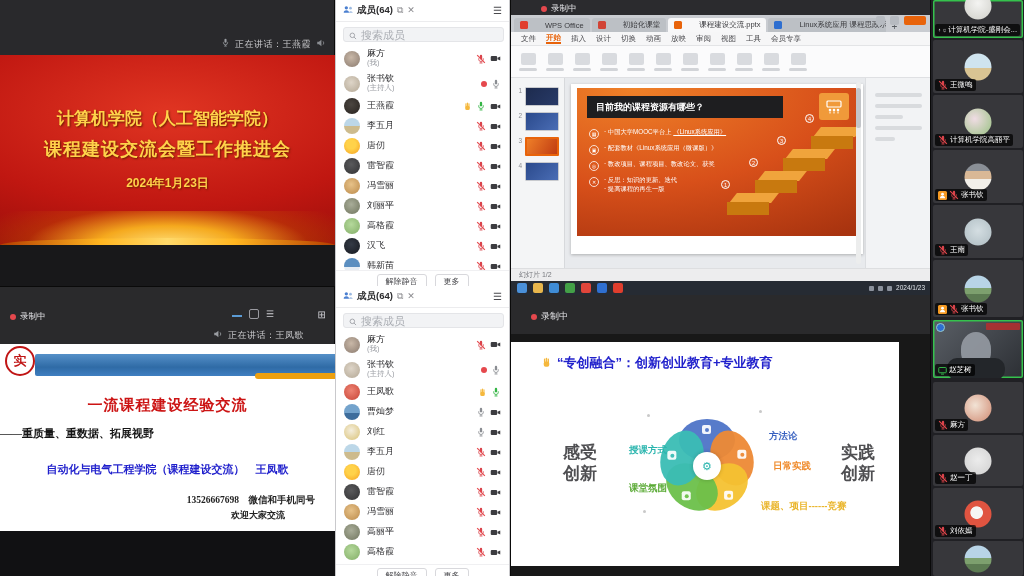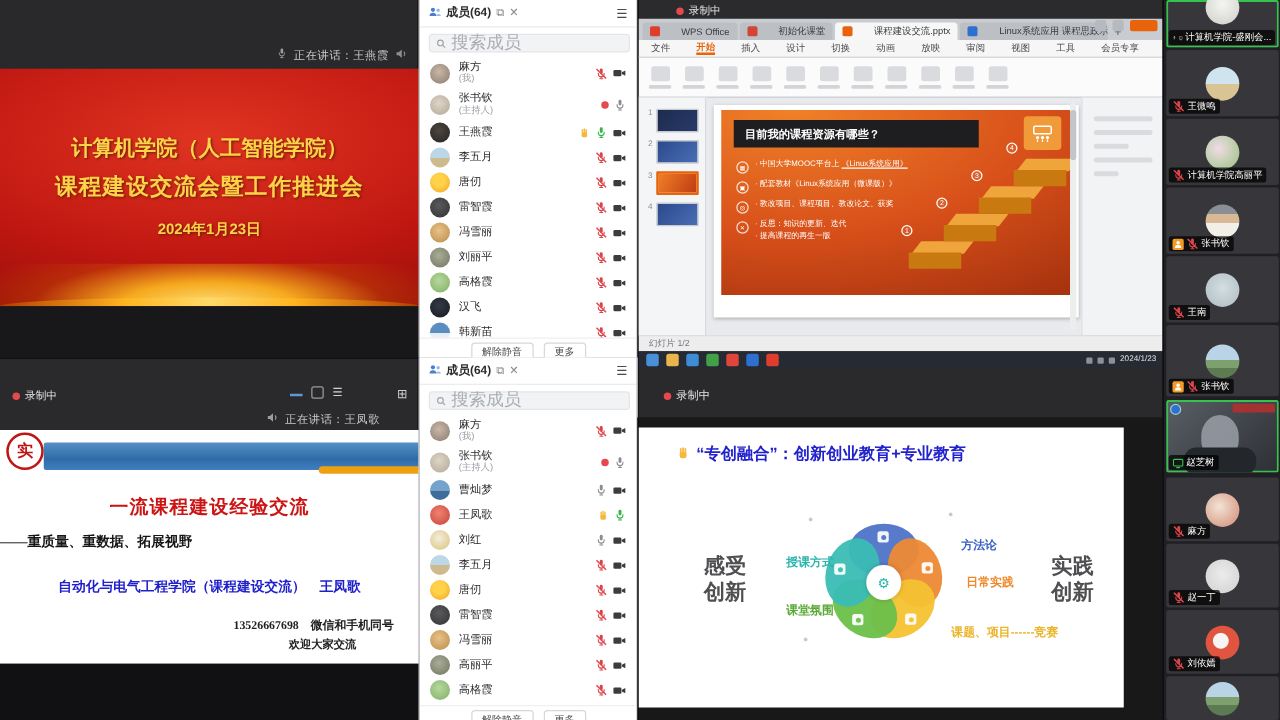--- a/index.html
+++ b/index.html
@@ -28,21 +28,21 @@
   .mpanel{width:175px;height:290px;background:#ffffff;border-left:1px solid #c9c9cc;border-right:1px solid #c9c9cc;overflow:hidden;}
   #tm{left:335px;top:0;height:286px;}
   #bm{left:335px;top:286px;height:290px;}
   .mp-head{position:absolute;left:0;top:0;width:100%;height:22px;border-bottom:1px solid #ececee;
      display:flex;align-items:center;padding:0 7px;gap:4px;color:#2c2c2e;font-size:9.5px;}
   .mp-title{font-weight:bold;}
   .mp-hicon{color:#8a8a8e;font-size:9px;line-height:1;cursor:default;}
   .mp-burger{margin-left:auto;color:#4a4a4e;font-size:10px;}
   .mp-search{position:absolute;left:7px;top:27px;width:161px;height:15px;background:#f2f3f5;border:1px solid #e4e5e8;
      border-radius:3px;display:flex;align-items:center;padding:0 5px;gap:4px;}
-  .mp-search input{border:0;background:transparent;outline:none;font-size:14px;color:#555;width:130px;padding:0;font-family:Liberation Serif, serif;}
+  .mp-search input{border:0;background:transparent;outline:none;font-size:11px;color:#555;width:130px;padding:0;}
   .mp-search input::placeholder{color:#a9acb2;}
   .mp-rows{position:absolute;left:0;top:46px;width:100%;}
   .m-row{display:flex;align-items:center;padding:0 8px;gap:7px;}
   .m-av{width:16px;height:16px;border-radius:50%;flex:0 0 16px;}
   .m-names{display:flex;flex-direction:column;line-height:1.1;min-width:0;flex:1;}
   .m-name{font-size:9px;color:#2b2b2e;white-space:nowrap;overflow:hidden;text-overflow:ellipsis;}
   .m-sub{font-size:7.5px;color:#9a9da3;}
   .m-ics{display:flex;align-items:center;gap:4px;margin-left:auto;}
   .mp-foot{position:absolute;left:0;width:100%;height:22px;background:#fff;border-top:1px solid #f0f0f2;
      display:flex;align-items:center;justify-content:center;gap:8px;}
@@ -57,21 +57,21 @@
   .wtab{height:14px;display:flex;align-items:center;gap:17px;padding:0 6px;font-size:7.5px;color:#3a3a3e;
      background:#bcc0c5;border-radius:3px 3px 0 0;margin-right:2px;max-width:118px;white-space:nowrap;overflow:hidden;}
   .wtab.active{background:#f7f7f8;}
   .wtab .ticon{width:8px;height:8px;border-radius:1.5px;flex:0 0 8px;}
   .ticon.wps{background:#e03e2d;} .ticon.doc{background:#d14436;} .ticon.ppt{background:#e8630a;} .ticon.pdf{background:#2f6fd0;}
   .wtab-plus{color:#55595e;font-size:10px;margin:0 3px;}
   .wps-winctl{position:absolute;right:4px;top:16px;display:flex;gap:5px;align-items:center;}
   .wps-winctl .wc{width:9px;height:9px;background:#b6bac0;border-radius:2px;}
   .wps-winctl .wc.orange{background:#e8630a;width:22px;}
   .wps-menu{position:absolute;left:0;top:32px;width:420px;height:14px;background:#f6f6f7;border-bottom:1px solid #e3e4e6;
-     display:flex;align-items:center;gap:21px;padding:0 10px;font-size:7.5px;color:#4a4a4e;}
+     display:flex;align-items:center;gap:10px;padding:0 10px;font-size:7.5px;color:#4a4a4e;}
   .wps-menu .mi.active{color:#e8630a;font-weight:bold;box-shadow:inset 0 -2px 0 #e8630a;padding-bottom:1px;}
   .wps-ribbon{position:absolute;left:0;top:46px;width:420px;height:32px;background:#fbfbfc;border-bottom:1px solid #dfe0e3;
      display:flex;align-items:center;gap:9px;padding:0 8px;}
   .rgroup{display:flex;flex-direction:column;align-items:center;gap:3px;}
   .rgroup .rbox{width:15px;height:12px;background:#d9dbdf;border-radius:2px;}
   .rgroup .rlbl{width:18px;height:3px;background:#d2d4d8;border-radius:1.5px;}
   .wps-doc{position:absolute;left:0;top:78px;width:420px;height:190px;background:#e8eaed;}
   .wps-thumbs{position:absolute;left:0;top:0;width:54px;height:190px;background:#f4f5f6;border-right:1px solid #d7d9dc;padding-top:6px;}
   .thumb-row{display:flex;align-items:flex-start;gap:3px;padding:3px 4px;}
   .thumb-num{font-size:6.5px;color:#8a8d92;width:7px;text-align:right;}
@@ -731,55 +731,55 @@
             <span class="mdot"></span>
             <svg width="10" height="10" viewBox="0 0 12 12">
   <rect x="4.6" y="1" width="2.8" height="5.4" rx="1.4" fill="#8a8d92"></rect>
   <path d="M3.2 5.2v1a2.8 2.8 0 0 0 5.6 0v-1" stroke="#8a8d92" fill="none" stroke-width="1"></path>
   <line x1="6" y1="9.2" x2="6" y2="10.6" stroke="#8a8d92" stroke-width="1"></line>
   <line x1="4.2" y1="10.8" x2="7.8" y2="10.8" stroke="#8a8d92" stroke-width="1"></line>
   </svg>
           </span>
         </div>
         <div class="m-row" style="height: 20px;">
+          <span class="m-av a_red"></span>
+          <span class="m-names">
+            <span class="m-name">王凤歌</span>
+          </span>
+          <span class="m-ics">
+            <svg width="9" height="9" viewBox="0 0 12 12">
+  <rect x="3" y="5" width="6" height="5.5" rx="2" fill="#f5b83d"></rect>
+  <rect x="3.2" y="1.5" width="1.5" height="5" rx="0.7" fill="#f5b83d"></rect>
+  <rect x="5.2" y="0.8" width="1.5" height="5.5" rx="0.7" fill="#f5b83d"></rect>
+  <rect x="7.2" y="1.5" width="1.5" height="5" rx="0.7" fill="#f5b83d"></rect>
+            </svg>
+            <svg width="10" height="10" viewBox="0 0 12 12">
+  <rect x="4.6" y="1" width="2.8" height="5.4" rx="1.4" fill="#34b545"></rect>
+  <path d="M3.2 5.2v1a2.8 2.8 0 0 0 5.6 0v-1" stroke="#34b545" fill="none" stroke-width="1"></path>
+  <line x1="6" y1="9.2" x2="6" y2="10.6" stroke="#34b545" stroke-width="1"></line>
+  <line x1="4.2" y1="10.8" x2="7.8" y2="10.8" stroke="#34b545" stroke-width="1"></line>
+  </svg>
+          </span>
+        </div>
+        <div class="m-row" style="height: 20px;">
           <span class="m-av a_landscape"></span>
           <span class="m-names">
             <span class="m-name">曹灿梦</span>
           </span>
           <span class="m-ics">
             <svg width="10" height="10" viewBox="0 0 12 12">
   <rect x="4.6" y="1" width="2.8" height="5.4" rx="1.4" fill="#8a8d92"></rect>
   <path d="M3.2 5.2v1a2.8 2.8 0 0 0 5.6 0v-1" stroke="#8a8d92" fill="none" stroke-width="1"></path>
   <line x1="6" y1="9.2" x2="6" y2="10.6" stroke="#8a8d92" stroke-width="1"></line>
   <line x1="4.2" y1="10.8" x2="7.8" y2="10.8" stroke="#8a8d92" stroke-width="1"></line>
   </svg>
             <svg width="11" height="11" viewBox="0 0 12 12">
   <rect x="0.8" y="3.2" width="7" height="5.6" rx="1.2" fill="#3c3c40"></rect>
   <path d="M8.2 5.3 11.2 3.7v4.6L8.2 6.7z" fill="#3c3c40"></path>
             </svg>
-          </span>
-        </div>
-        <div class="m-row" style="height: 20px;">
-          <span class="m-av a_red"></span>
-          <span class="m-names">
-            <span class="m-name">王凤歌</span>
-          </span>
-          <span class="m-ics">
-            <svg width="9" height="9" viewBox="0 0 12 12">
-  <rect x="3" y="5" width="6" height="5.5" rx="2" fill="#f5b83d"></rect>
-  <rect x="3.2" y="1.5" width="1.5" height="5" rx="0.7" fill="#f5b83d"></rect>
-  <rect x="5.2" y="0.8" width="1.5" height="5.5" rx="0.7" fill="#f5b83d"></rect>
-  <rect x="7.2" y="1.5" width="1.5" height="5" rx="0.7" fill="#f5b83d"></rect>
-            </svg>
-            <svg width="10" height="10" viewBox="0 0 12 12">
-  <rect x="4.6" y="1" width="2.8" height="5.4" rx="1.4" fill="#34b545"></rect>
-  <path d="M3.2 5.2v1a2.8 2.8 0 0 0 5.6 0v-1" stroke="#34b545" fill="none" stroke-width="1"></path>
-  <line x1="6" y1="9.2" x2="6" y2="10.6" stroke="#34b545" stroke-width="1"></line>
-  <line x1="4.2" y1="10.8" x2="7.8" y2="10.8" stroke="#34b545" stroke-width="1"></line>
-  </svg>
           </span>
         </div>
         <div class="m-row" style="height: 20px;">
           <span class="m-av a_duck"></span>
           <span class="m-names">
             <span class="m-name">刘红</span>
           </span>
           <span class="m-ics">
             <svg width="10" height="10" viewBox="0 0 12 12">
   <rect x="4.6" y="1" width="2.8" height="5.4" rx="1.4" fill="#8a8d92"></rect>

